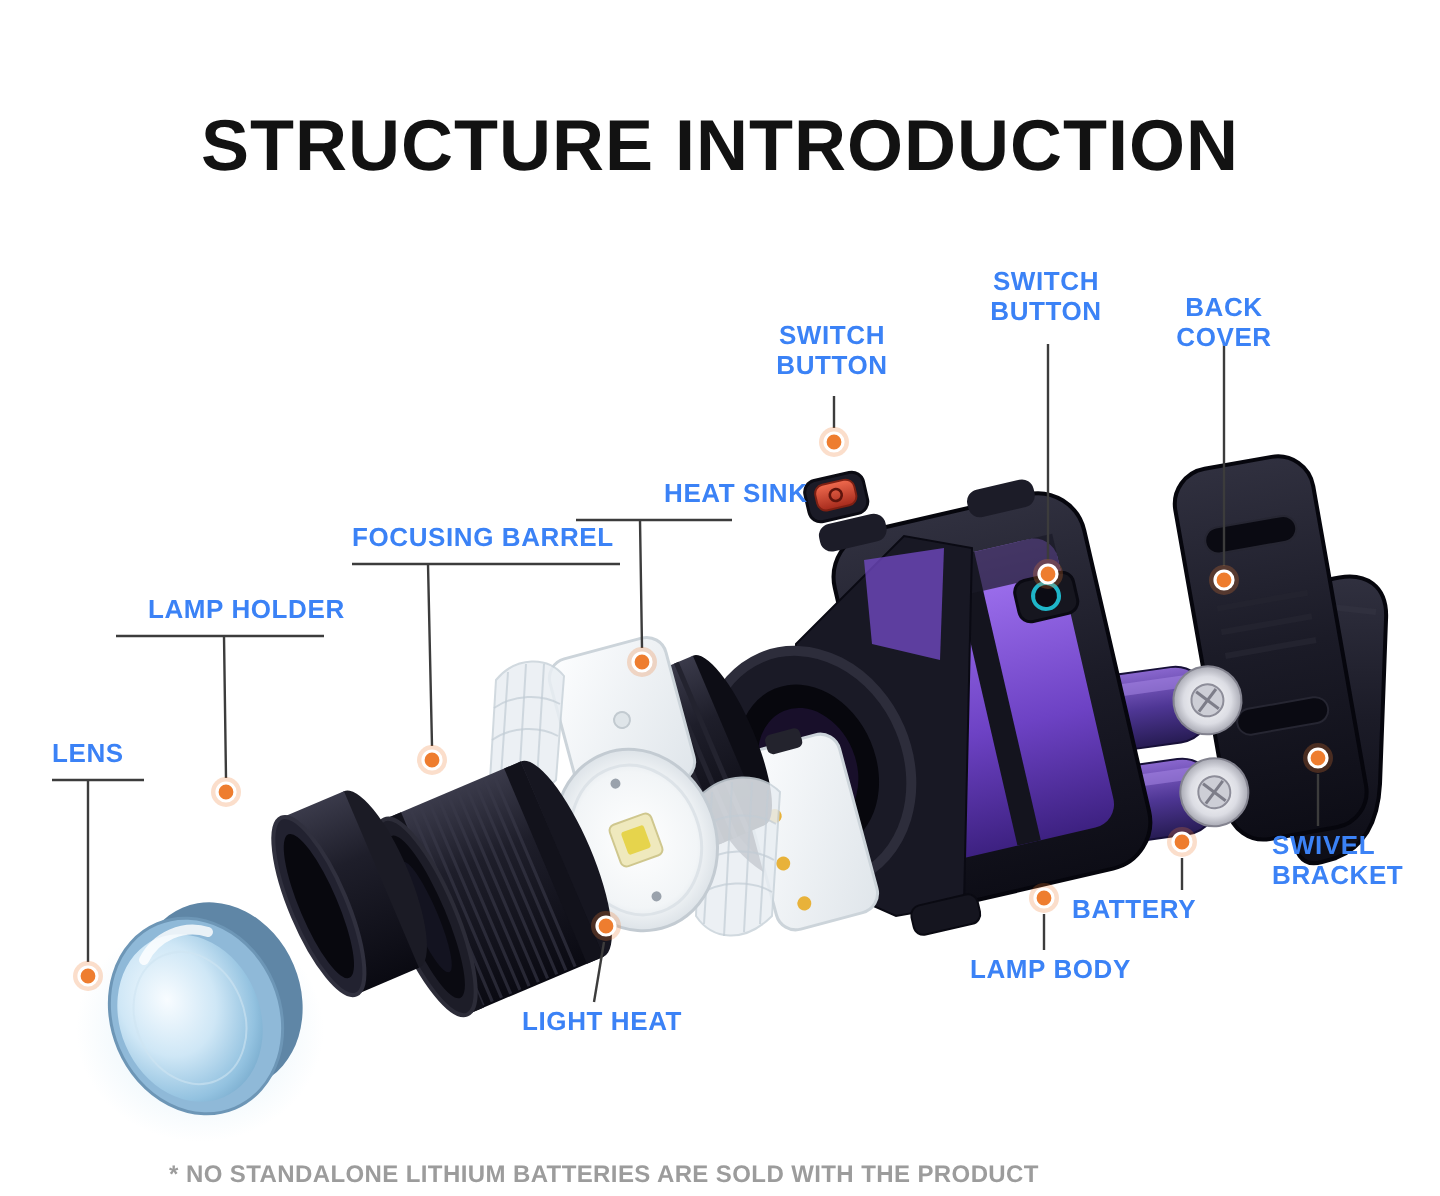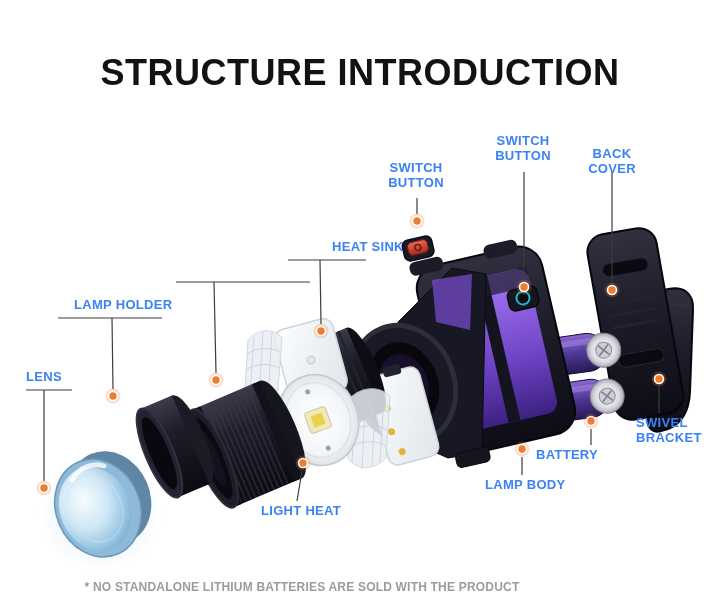--- a/index.html
+++ b/index.html
@@ -271,20 +271,21 @@
         </g>
       <g>
           <circle cx="303" cy="463" r="7.5" fill="#EE7D2F" opacity="0.25"></circle>
           <circle cx="303" cy="463" r="4.5" fill="#EE7D2F" stroke="#ffffff" stroke-width="1.6"></circle>
         </g>
     </g>
   </svg>
 
   <div class="label" style="left:26px;  top:369px;">LENS</div>
   <div class="label" style="left:58px;  top:297px;padding-left:16px;">LAMP HOLDER</div>
+  <div class="label" style="left:176px; top:261px;">FOCUSING BARREL</div>
   <div class="label" style="left:288px; top:239px;margin-left:44px;">HEAT SINK</div>
   <div class="label wrap" style="left:385px; top:160px; width:62px;">SWITCH BUTTON</div>
   <div class="label wrap" style="left:492px; top:133px; width:62px;">SWITCH BUTTON</div>
   <div class="label wrap" style="left:586px; top:146px; width:52px;">BACK COVER</div>
   <div class="label wrap-left" style="left:636px; top:415px; width:70px;">SWIVEL BRACKET</div>
   <div class="label" style="left:536px; top:447px;">BATTERY</div>
   <div class="label" style="left:485px; top:477px;">LAMP BODY</div>
   <div class="label" style="left:261px; top:503px;">LIGHT HEAT</div>
 
   <p class="footnote">* NO STANDALONE LITHIUM BATTERIES ARE SOLD WITH THE PRODUCT</p>

